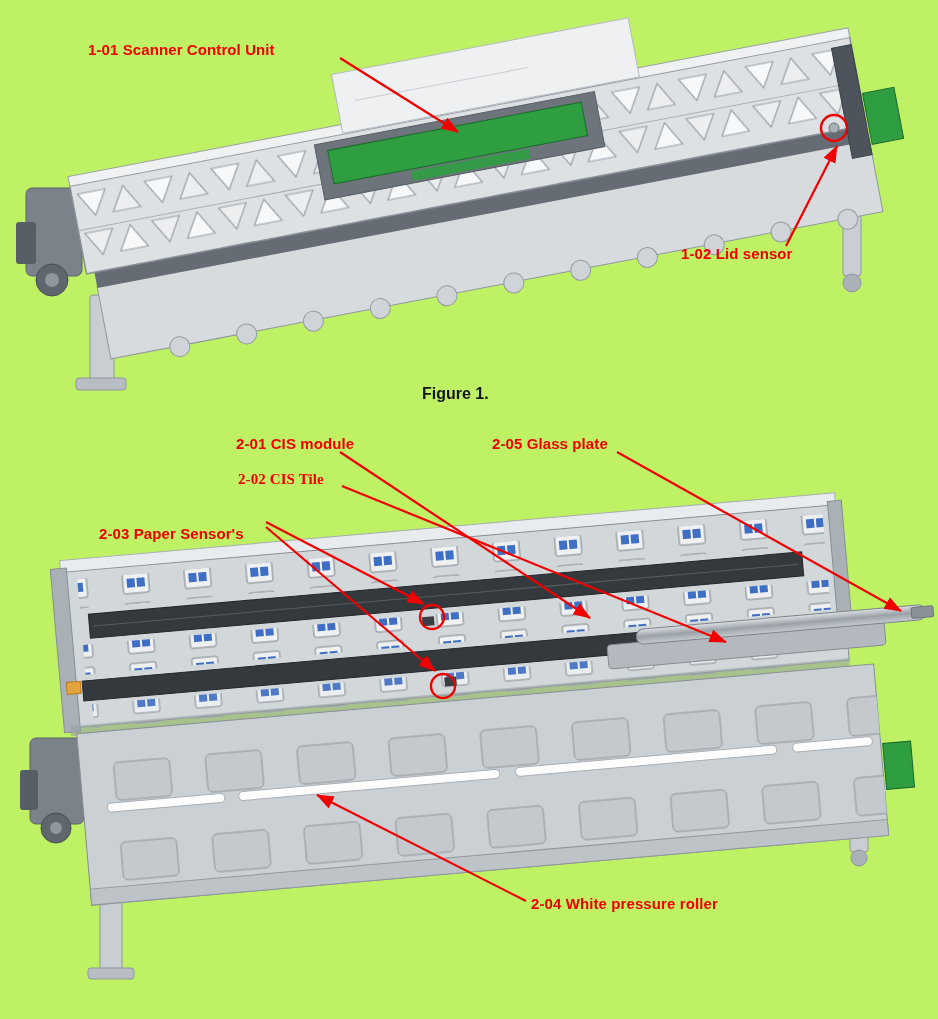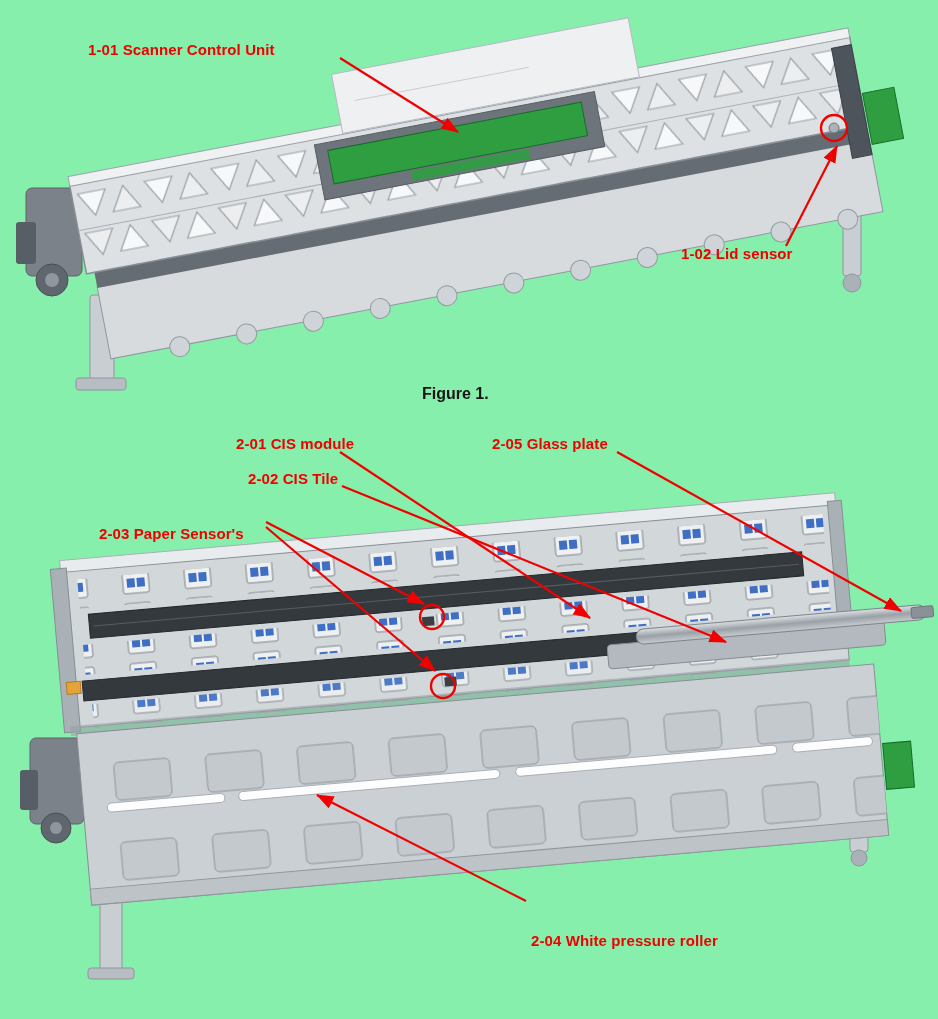--- a/index.html
+++ b/index.html
@@ -1,17 +1,17 @@
 <!DOCTYPE html>
 <html><head>
 <meta charset="utf-8">
 <style>
   * { margin:0; padding:0; box-sizing:border-box; }
   html,body { background:#ffffff; font-family:"Liberation Sans", sans-serif; }
-  .page { position:relative; width:938px; height:1019px; background:#86efac; overflow:hidden; }
+  .page { position:relative; width:938px; height:1019px; background:#bef264; overflow:hidden; }
   .art  { position:absolute; left:0; top:0; }
   .callout {
     position:absolute; font-weight:bold; font-size:15px; line-height:16px;
     color:#f10000; white-space:nowrap; letter-spacing:0.1px;
   }
   .figcaption {
     position:absolute; font-weight:bold; font-size:16px; color:#151515; white-space:nowrap;
   }
 </style>
 </head>
@@ -190,19 +190,19 @@
   <div class="callout" style="left:88px; top:42px;">1-01 Scanner Control Unit</div>
 
   <div class="callout" style="left:681px; top:246px;">1-02 Lid sensor</div>
 
   <div class="figcaption" style="left:422px; top:385px;">Figure 1.</div>
 
   <div class="callout" style="left:203px; top:436px;margin-left:33px;">2-01 CIS module</div>
 
   <div class="callout" style="left:492px; top:436px;">2-05 Glass plate</div>
 
-  <div class="callout" style="left:248px; top:471px;">2-02 CIS Tile</div>
+  <div class="callout" style="left:238px; top:471px;font-family:Liberation Serif, serif;">2-02 CIS Tile</div>
 
   <div class="callout" style="left:99px; top:510px;margin-top:16px;">2-03 Paper Sensor's</div>
 
-  <div class="callout" style="left:531px; top:896px;margin-top:37px;">2-04 White pressure roller</div>
+  <div class="callout" style="left:531px; top:896px;">2-04 White pressure roller</div>
 
 </div>
 
 </body></html>

